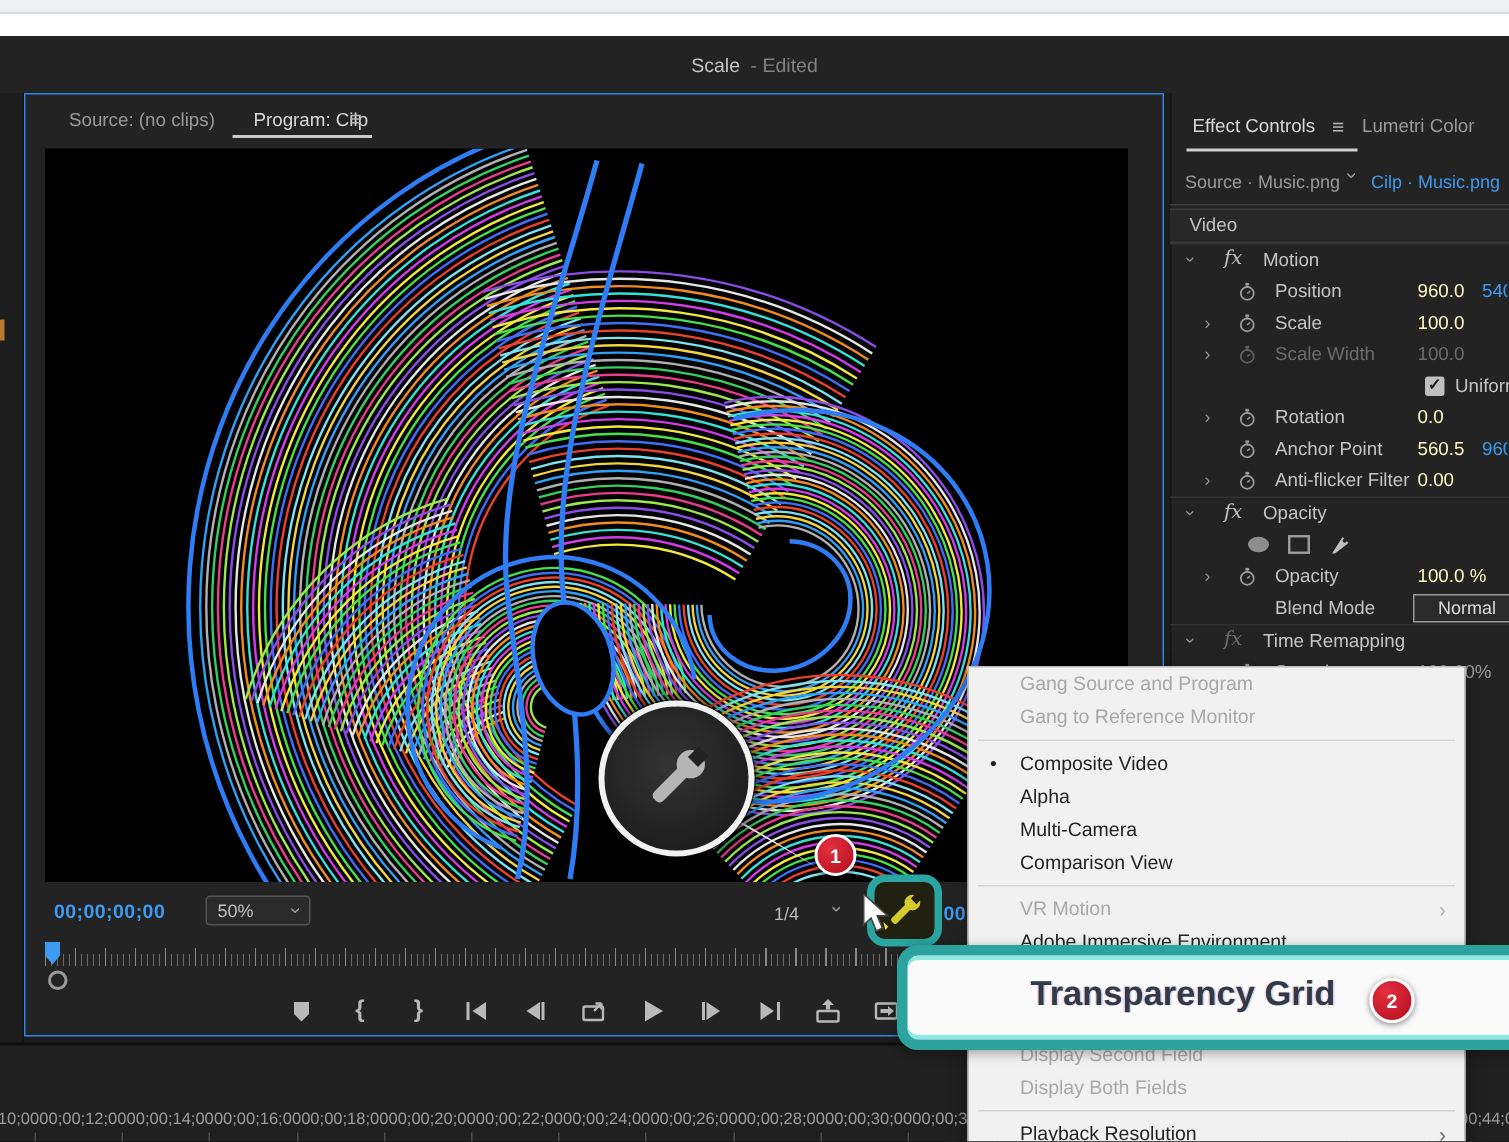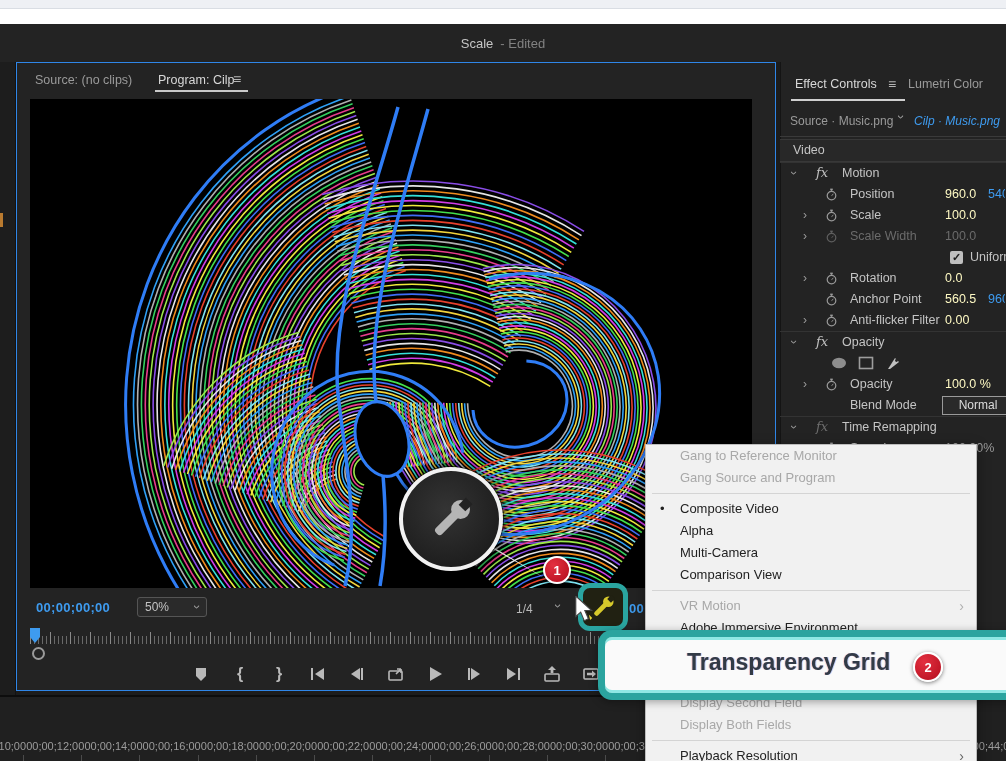--- a/index.html
+++ b/index.html
@@ -13,21 +13,21 @@
   #titlebar{left:0;top:24px;width:1006px;height:38px;background:#232323;display:flex;align-items:center;justify-content:center;gap:7px;}
   #titlebar .t1{color:#c6c6c6;font-size:13px;}
   #titlebar .t2{color:#828282;font-size:13px;}
 
   
   #left-strip{left:0;top:62px;width:15px;height:699px;background:#1d1d1d;border-right:1px solid #121212;}
   #left-mark{left:0;top:213px;width:3px;height:14px;background:#b97a2f;}
 
   
   #monitor{left:16px;top:62px;width:760px;height:629px;background:#232323;border:1px solid #2f86e8;box-sizing:border-box;}
-  .mon-tab{position:absolute;top:11px;font-size:12.5px;color:#9a9a9a;}
+  .mon-tab{position:absolute;top:11px;font-size:12.5px;color:#9a9a9a;margin-left:11px;}
   .mon-tab.active{color:#d8d8d8;}
   #prog-burger{position:absolute;left:216px;top:10px;color:#b5b5b5;font-size:14px;}
   #prog-underline{position:absolute;left:138px;top:28px;width:106px;height:2px;background:#c9c9c9;}
   #video{left:30px;top:99px;width:722px;height:489px;background:#000;overflow:hidden;}
 
   
   .tc{color:#3e9bef;font-size:13px;font-weight:bold;letter-spacing:.3px;}
   #zoom-box{left:137px;top:597px;width:70px;height:20px;background:#2a2a2a;border:1px solid #555;border-radius:3px;color:#c2c2c2;font-size:12px;display:flex;align-items:center;justify-content:space-between;padding:0 7px;box-sizing:border-box;}
   .chev{display:inline-block;transform:rotate(90deg);color:#9a9a9a;font-size:13px;line-height:10px;}
   #res-label{left:516px;top:602px;color:#b9b9b9;font-size:12px;}
@@ -49,21 +49,21 @@
 
   
   #effects{left:780px;top:62px;width:226px;height:699px;background:#232323;border-left:1px solid #141414;box-sizing:border-box;}
   #ec-tab1{left:795px;top:77px;font-size:12.5px;color:#d8d8d8;}
   #ec-burger{left:888px;top:76px;font-size:14px;color:#b5b5b5;}
   #ec-tab2{left:908px;top:77px;font-size:12.5px;color:#9a9a9a;}
   #ec-underline{left:791px;top:99px;width:114px;height:2px;background:#cfcfcf;}
   #clip-row{left:780px;top:107px;width:226px;height:29px;border-bottom:1px solid #3a3a3a;}
   #src-label{left:790px;top:114px;font-size:12px;color:#9a9a9a;}
   #clip-chev{left:899px;top:112px;}
-  #clip-label{left:914px;top:114px;font-size:12px;color:#3e9bef;font-style:italic;}
+  #clip-label{left:914px;top:114px;font-size:12px;color:#3e9bef;}
   #ec-rows{left:780px;top:139px;width:226px;}
   .ec-row{position:relative;height:21px;width:226px;font-size:12.5px;color:#c4c4c4;overflow:hidden;}
   .ec-row.section{background:#282828;border-top:1px solid #383838;border-bottom:1px solid #383838;}
   .ec-row.group{border-top:1px solid #333;}
   .ec-row .lbl{position:absolute;top:3px;}
   .ec-row .chv{position:absolute;left:23px;top:3px;color:#9a9a9a;font-size:12px;}
   .ec-row .chv.open{transform:rotate(90deg);}
   .ec-row .sw{position:absolute;left:45px;top:4px;}
   .ec-row .fx{position:absolute;left:36px;top:2px;font-family:"DejaVu Serif",serif;font-style:italic;color:#c0c0c0;font-size:13px;}
   .ec-row.dim .fx{color:#6d6d6d;}
@@ -631,22 +631,22 @@
       <g transform="rotate(45 20 20)">
         <circle cx="20" cy="10" r="7" fill="#d6c92b"></circle>
         <rect x="16.5" y="1" width="7" height="7.5" fill="#21211 2" fill-opacity="0"></rect>
         <rect x="16.5" y="1" width="7" height="7.5" fill="#212112"></rect>
         <rect x="16.8" y="13" width="6.4" height="22" rx="2.6" fill="#d6c92b"></rect>
       </g>
     </svg>
   </div>
 
   <div class="abs" id="menu">
+      <div class="mi disabled"><span>Gang Source and Program</span></div>
       <div class="mi disabled"><span>Gang to Reference Monitor</span></div>
-      <div class="mi disabled"><span>Gang Source and Program</span></div>
       <div class="msep"></div>
       <div class="mi"><span class="bullet">•</span><span>Composite Video</span></div>
       <div class="mi"><span>Alpha</span></div>
       <div class="mi"><span>Multi-Camera</span></div>
       <div class="mi"><span>Comparison View</span></div>
       <div class="msep"></div>
       <div class="mi disabled"><span>VR Motion</span><span class="sub">›</span></div>
       <div class="mi"><span>Adobe Immersive Environment</span></div>
       <div class="msep"></div>
       <div class="mspacer"></div>

